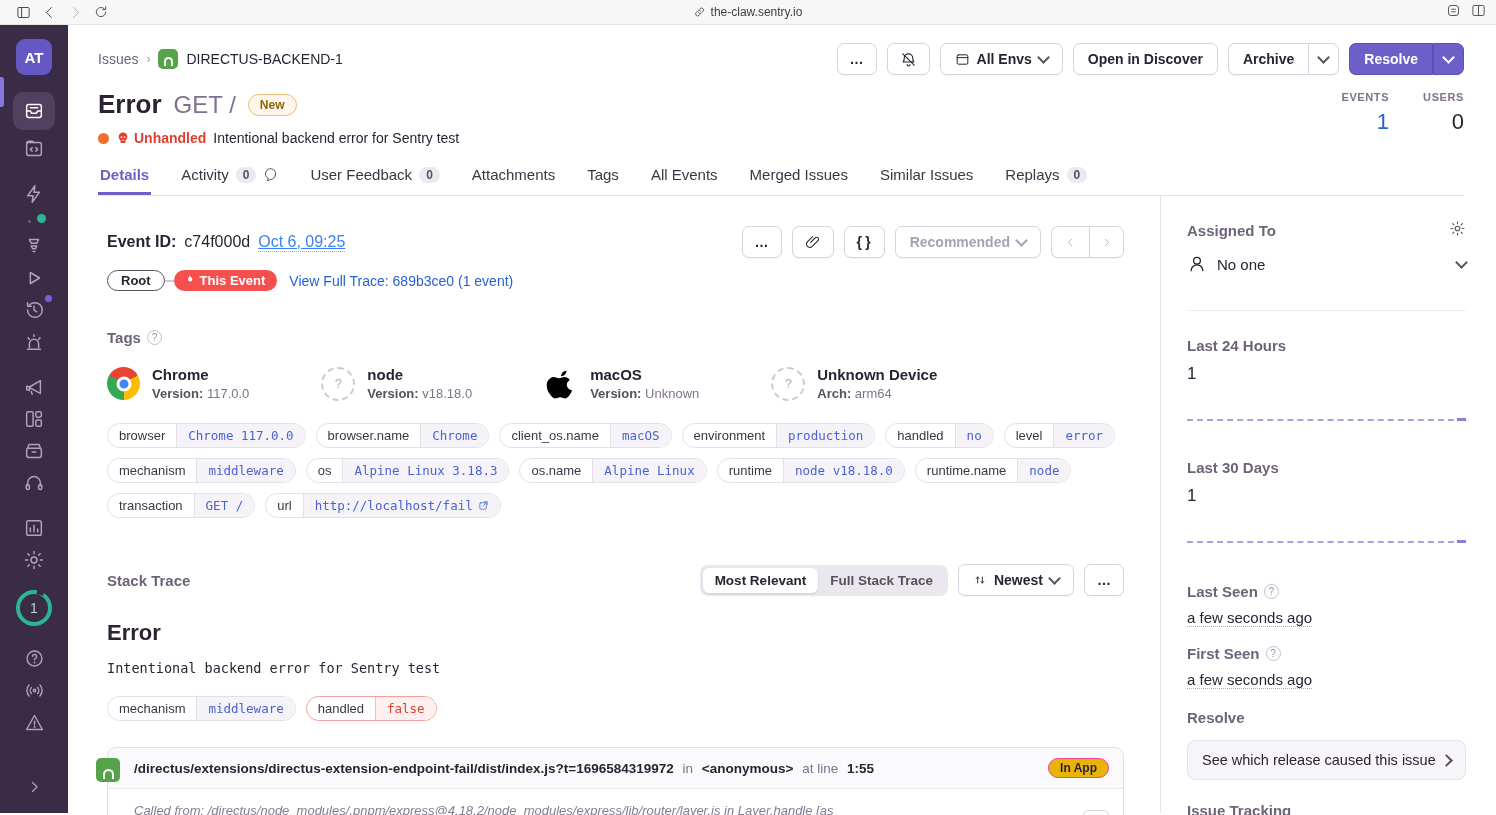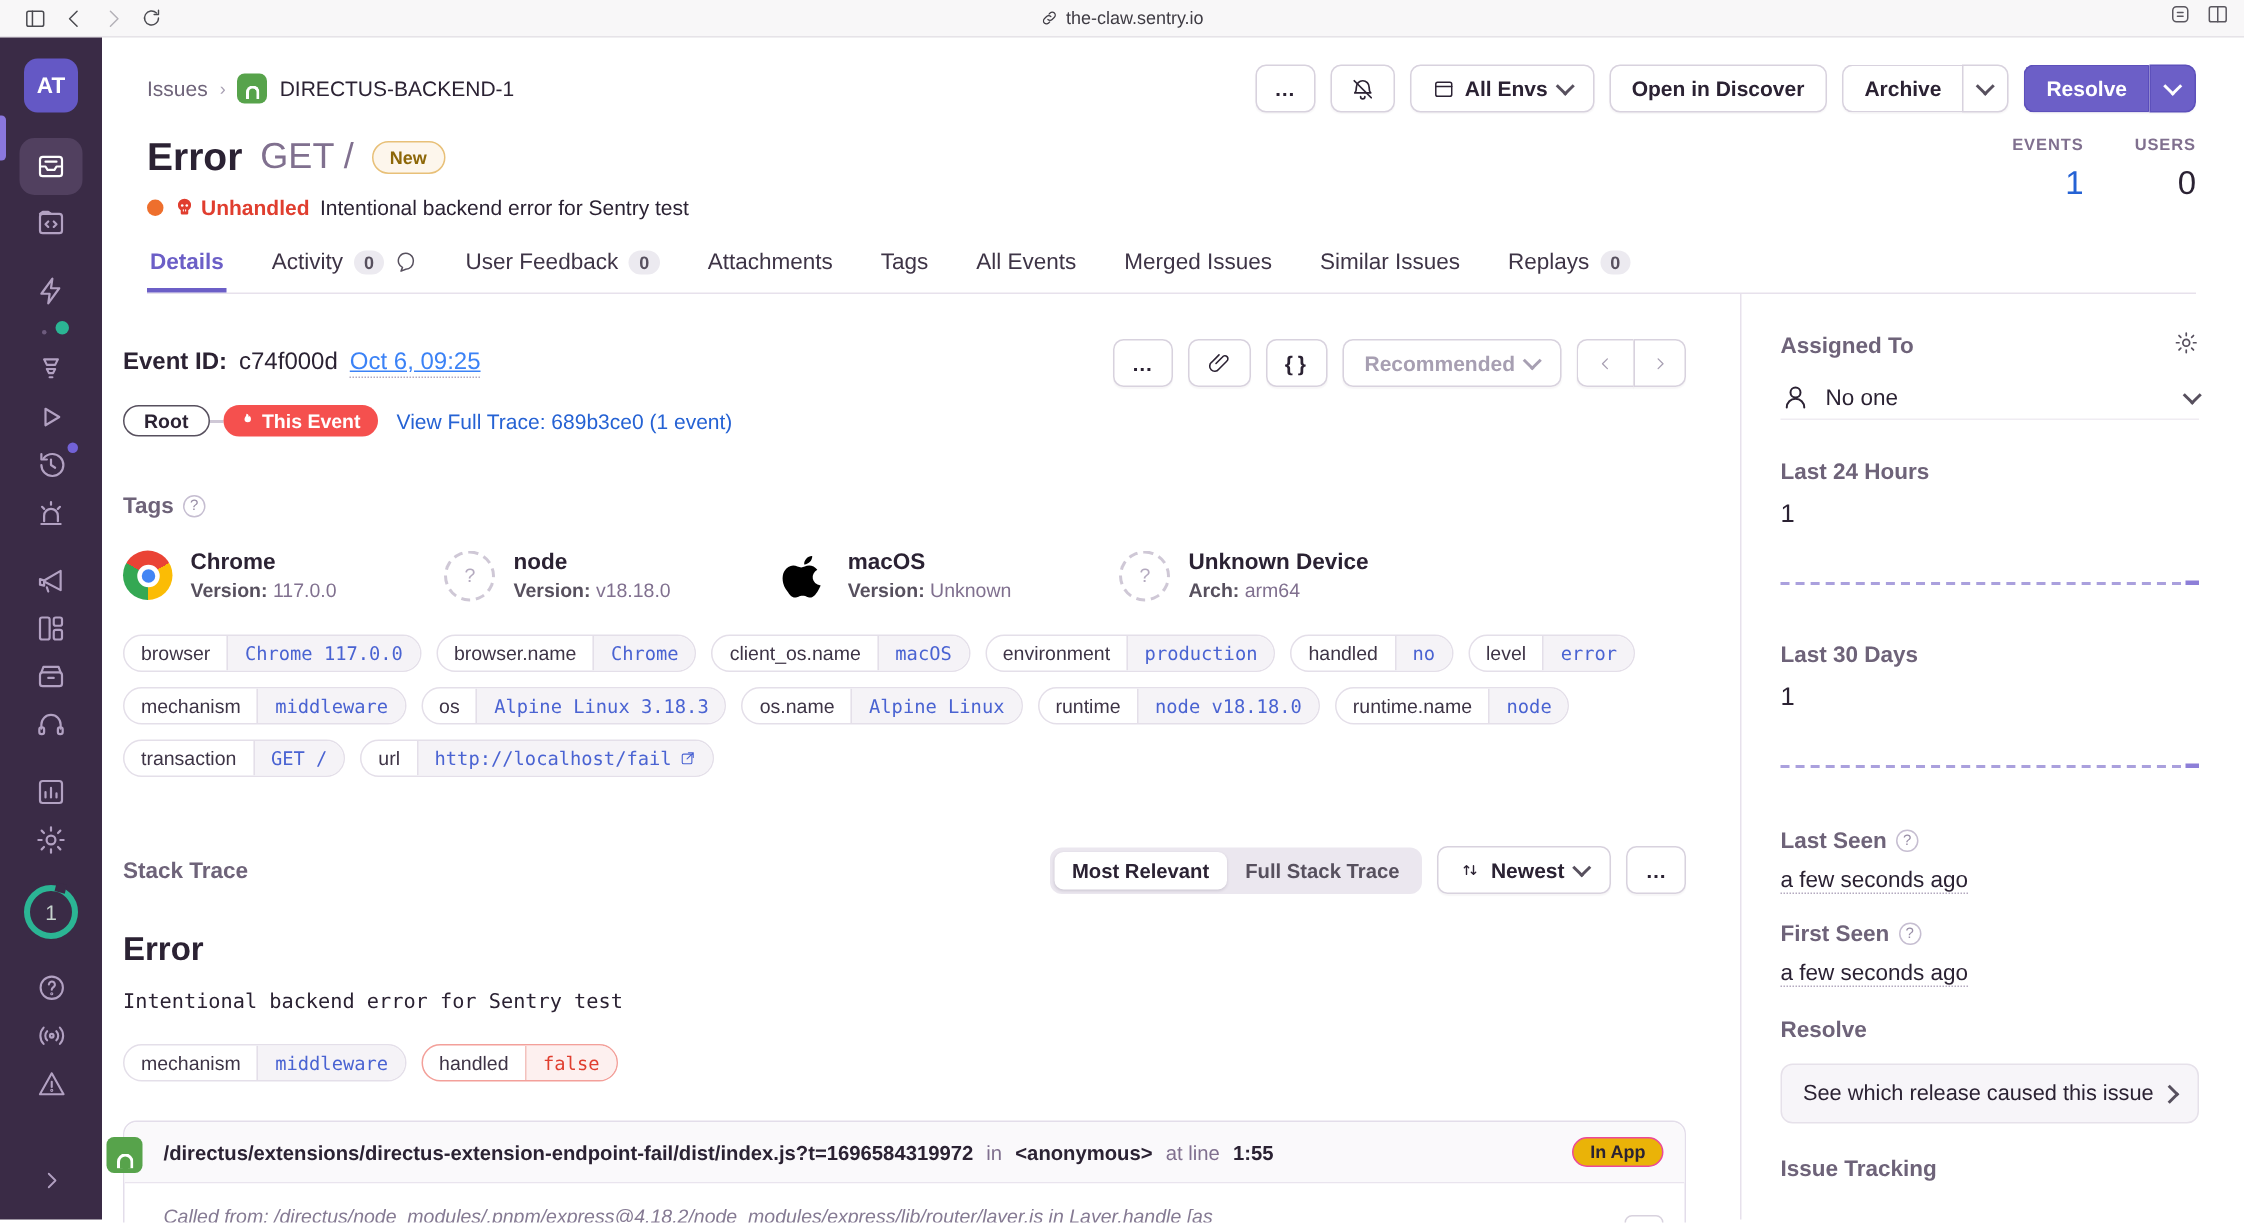--- a/index.html
+++ b/index.html
@@ -87,21 +87,21 @@
 
   .tabs { display:flex; gap:28px; margin-top:20px; border-bottom:1px solid #e7e1ec;
     font-size:15px; color:#3e3446; }
   .tab { display:flex; align-items:center; gap:7px; padding:0 2px 12px; cursor:pointer; }
   .tab.active { color:#6c5fc7; font-weight:600; box-shadow:inset 0 -3px 0 #6c5fc7; }
   .tab .cnt { background:#eceaf0; color:#57505e; font-size:12px; border-radius:10px;
     padding:1px 7px; font-weight:600; }
 
   
   .content { flex:1; display:flex; min-height:0; }
-  .main { flex:1; padding:30px 36px 0 14px; min-width:0; }
+  .main { flex:1; padding:30px 36px 0 39px; min-width:0; }
   .aside { width:336px; flex-shrink:0; border-left:1px solid #e7e1ec; padding:24px 30px 0 26px; }
 
   
   .ev-row { display:flex; align-items:center; }
   .ev-id { font-size:16px; display:flex; align-items:baseline; gap:8px; }
   .ev-id b { font-weight:700; }
   .ev-date { color:#3b82f6; border-bottom:1px dotted #b4aabf;text-decoration:underline; }
   .ev-actions { margin-left:auto; display:flex; gap:10px; align-items:center; }
   .btn.sm { height:32px; font-size:14px; }
   .btn .braces { font-size:14px; font-weight:700; letter-spacing:1px; }
@@ -160,21 +160,21 @@
     font-size:12px; font-weight:600; border-radius:13px; padding:2px 11px; }
   .frame-row2 { display:flex; align-items:center; padding:12px 14px 12px 26px; }
   .called { font-style:italic; color:#857a93; font-size:13px; max-width:700px; line-height:1.5; }
   .showmore { margin-left:auto; display:flex; align-items:center; gap:10px; }
   .mini-btn { width:26px; height:22px; border:1px solid #d8d2de; border-radius:5px; background:#fff;
     display:flex; align-items:center; justify-content:center; color:#57505e; cursor:pointer;}
 
   
   .as-sec { margin-bottom:26px; }
   .as-h { color:#6e6379; font-weight:700; font-size:15px; display:flex; align-items:center; gap:6px; }
-  .assignee { display:flex; align-items:center; gap:10px; margin-top:14px; padding-bottom:4px;
+  .assignee { display:flex; align-items:center; gap:10px; margin-top:14px; padding-bottom:36px;
     border-bottom:1px solid #efecf2; font-size:15px; cursor:pointer;}
   .assignee .cd { margin-left:auto; }
   .as-val { font-size:17px; margin-top:10px; }
   .spark { margin-top:34px; display:flex; align-items:center; }
   .spark .dash { flex:1; border-top:2px dashed #aaa0dd; }
   .spark .solid { width:9px; border-top:3px solid #8d7fd8; margin-left:3px;}
   .seen-val { font-size:15px; margin-top:9px; display:inline-block; border-bottom:1px dotted #b4aabf; }
   .rel-btn { margin-top:14px; width:100%; background:#f7f5f9; border:1px solid #e6e1ea; border-radius:8px;
     padding:11px 14px; font-size:14.5px; color:#2b2233; display:flex; align-items:center; cursor:pointer;
     font-family:"Liberation Sans", sans-serif; }

